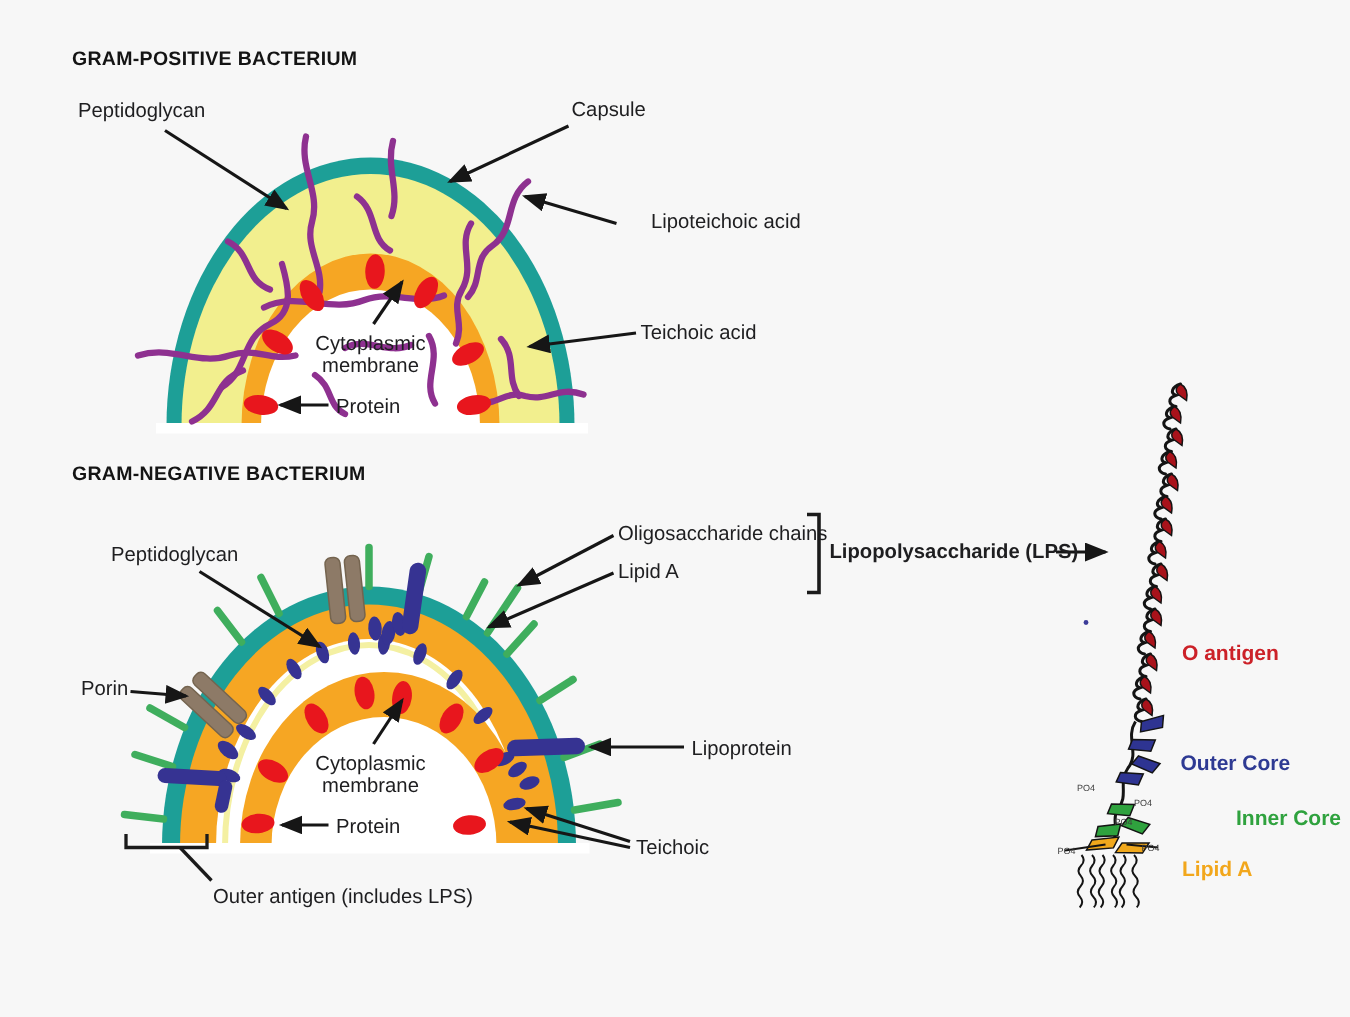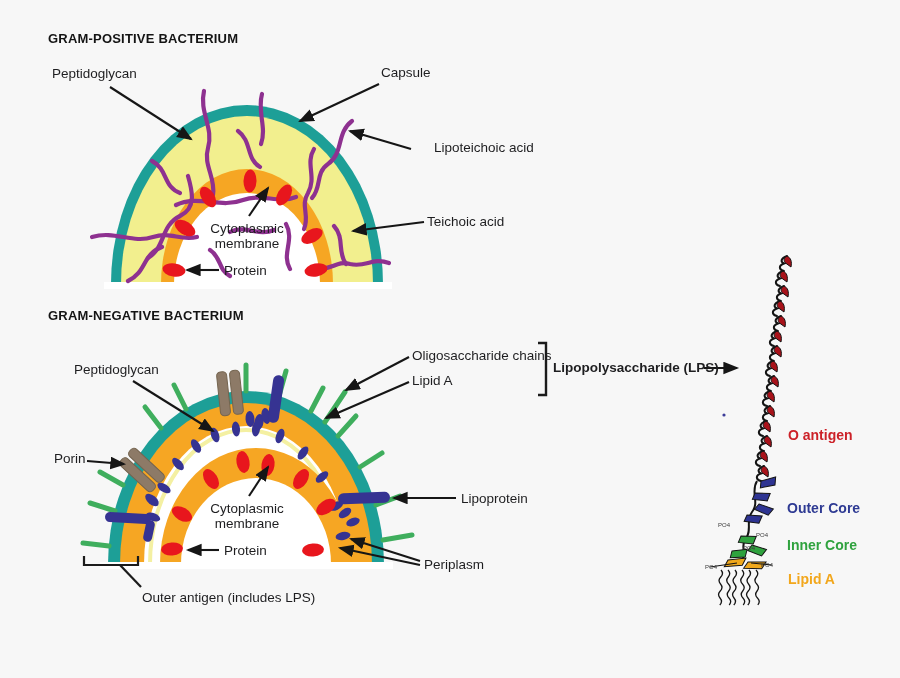--- a/index.html
+++ b/index.html
@@ -12,21 +12,21 @@
     position:absolute;font-size:13.5px;color:#1e1e20;white-space:nowrap;
     line-height:15px;
     text-align:center;
   }
   .ttl{font-weight:bold;font-size:13px;letter-spacing:.2px;color:#141414;}
   .bold{font-weight:bold;}
   .wrap{white-space:normal;width:100px;text-align:center;}
   .right-lbl{font-weight:bold;font-size:14px;}
   .c-oantigen{color:#cc2128;}
   .c-outercore{color:#2e3a93;}
-  .c-innercore{color:#2fa23e;}
+  .c-innercore{color:#2fa23e;margin-left:37px;}
   .c-lipida{color:#f2a71c;}
 </style>
 </head>
 <body>
 
 <div id="stage">
 
 <svg id="art" width="900" height="678" viewBox="0 0 900 678">
   <defs>
     <marker id="ah" markerWidth="9" markerHeight="8" refX="6.5" refY="3" orient="auto">
@@ -245,20 +245,20 @@
 
   <div class="lbl ttl" style="left:48px;top:308px">GRAM-NEGATIVE BACTERIUM</div>
   <div class="lbl" style="left:74px;top:362px">Peptidoglycan</div>
   <div class="lbl" style="left:54px;top:451px">Porin</div>
   <div class="lbl" style="left:412px;top:348px">Oligosaccharide chains</div>
   <div class="lbl" style="left:412px;top:373px">Lipid A</div>
   <div class="lbl bold" style="left:553px;top:360px">Lipopolysaccharide (LPS)</div>
   <div class="lbl wrap" style="left:197px;top:501px">Cytoplasmic membrane</div>
   <div class="lbl" style="left:224px;top:543px">Protein</div>
   <div class="lbl" style="left:461px;top:491px">Lipoprotein</div>
-  <div class="lbl" style="left:424px;top:557px">Periplasm</div>
+  <div class="lbl" style="left:424px;top:557px">Teichoic</div>
   <div class="lbl" style="left:142px;top:590px">Outer antigen (includes LPS)</div>
 
   <div class="lbl right-lbl c-oantigen" style="left:788px;top:428px">O antigen</div>
   <div class="lbl right-lbl c-outercore" style="left:787px;top:501px">Outer Core</div>
   <div class="lbl right-lbl c-innercore" style="left:787px;top:538px">Inner Core</div>
   <div class="lbl right-lbl c-lipida" style="left:788px;top:572px">Lipid A</div>
 </div>
 
 </body></html>

